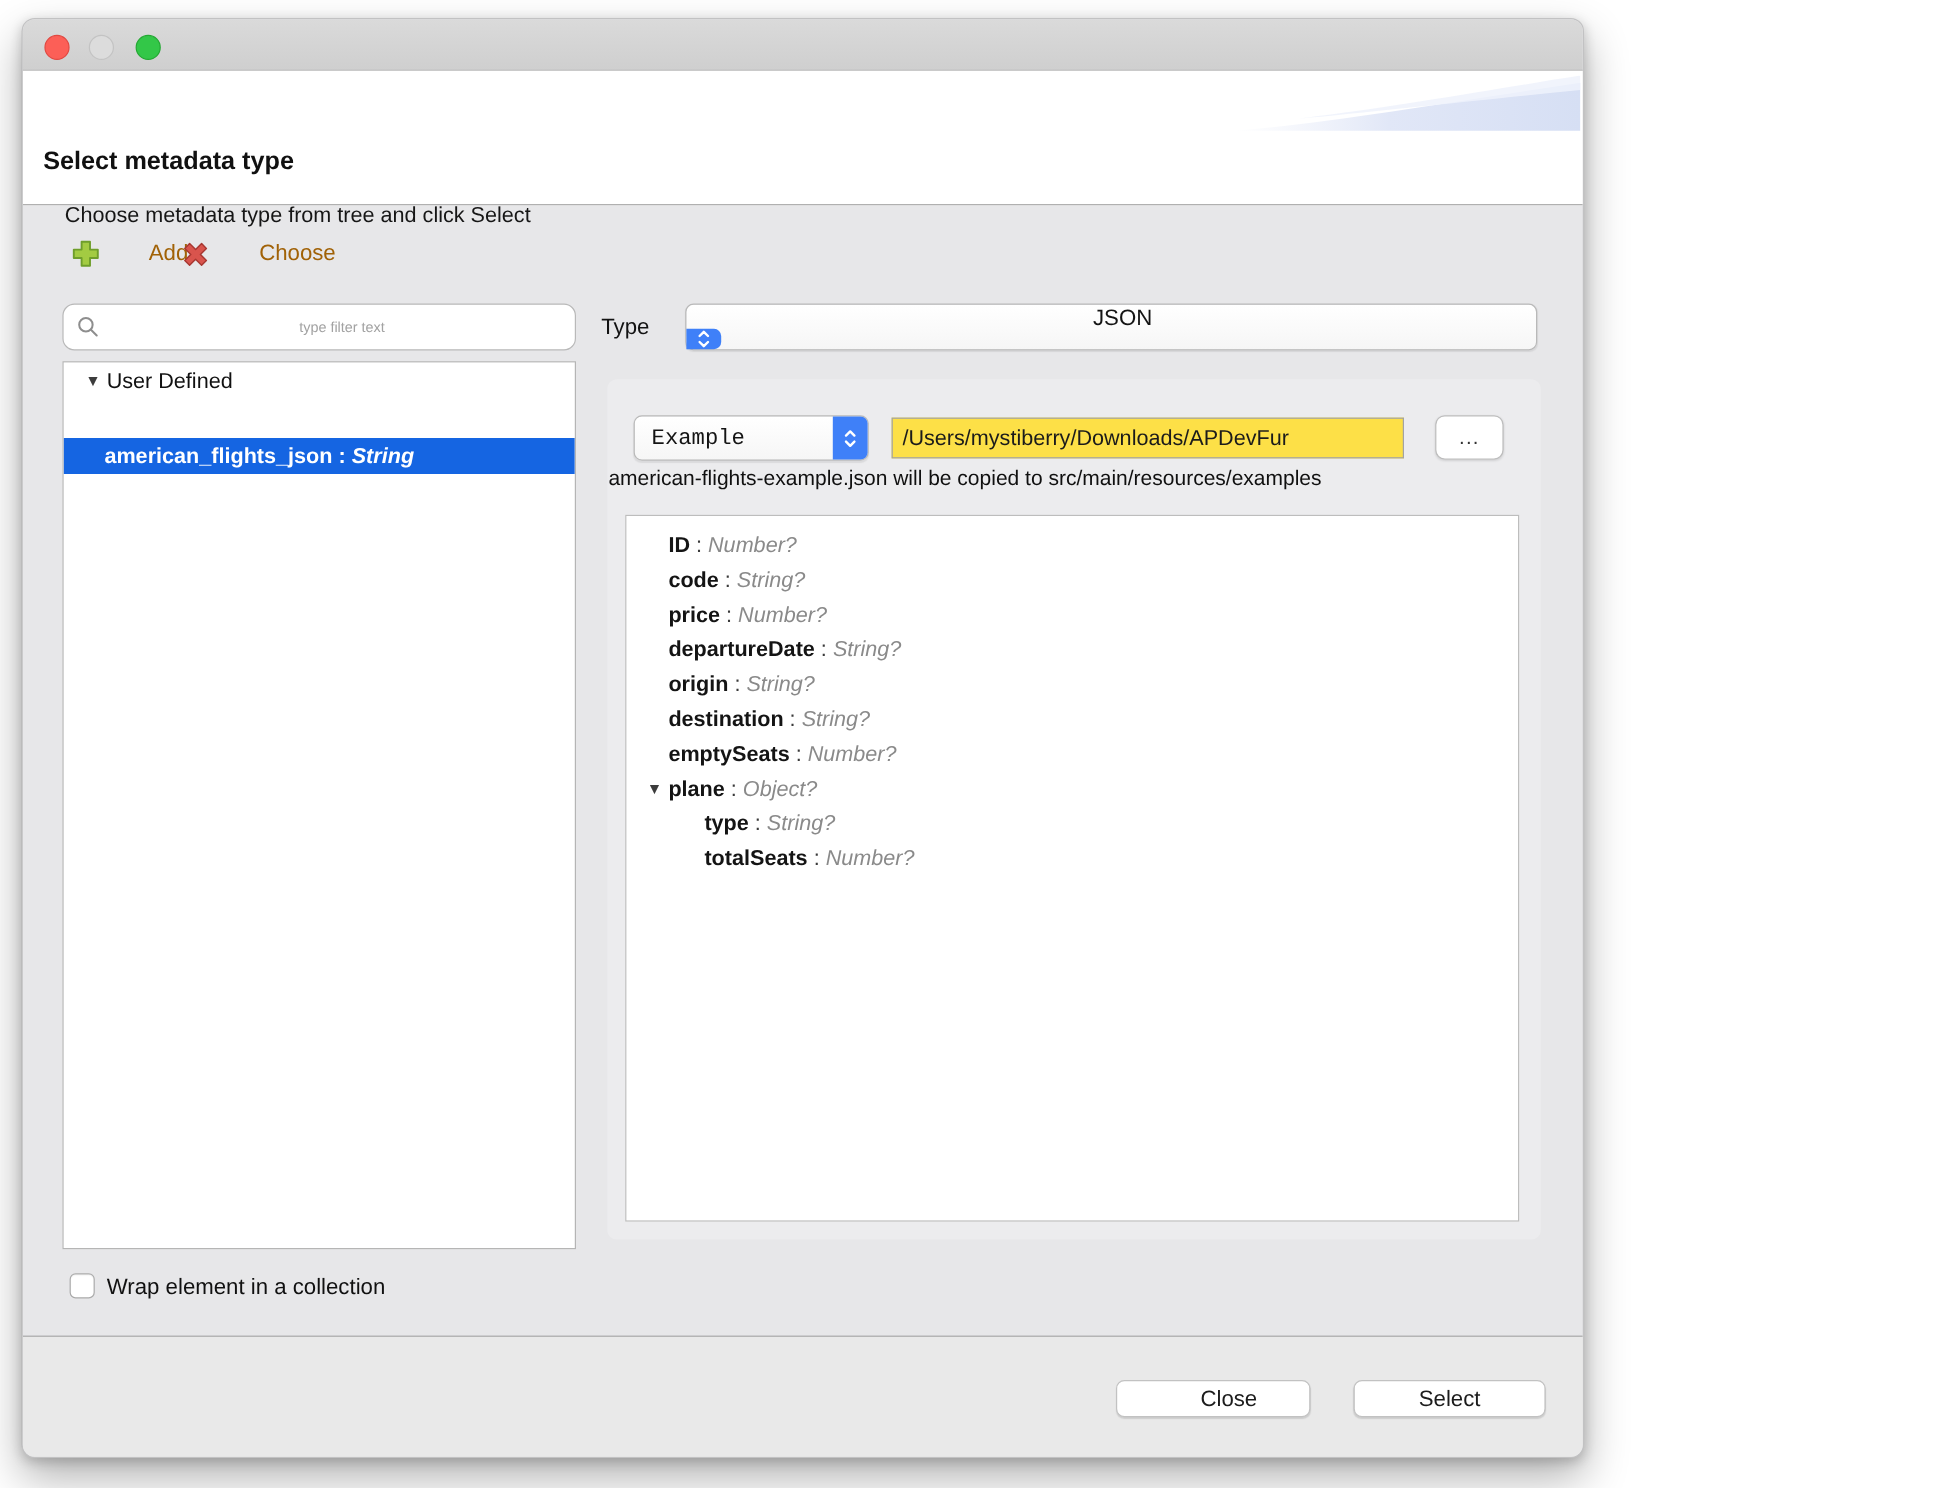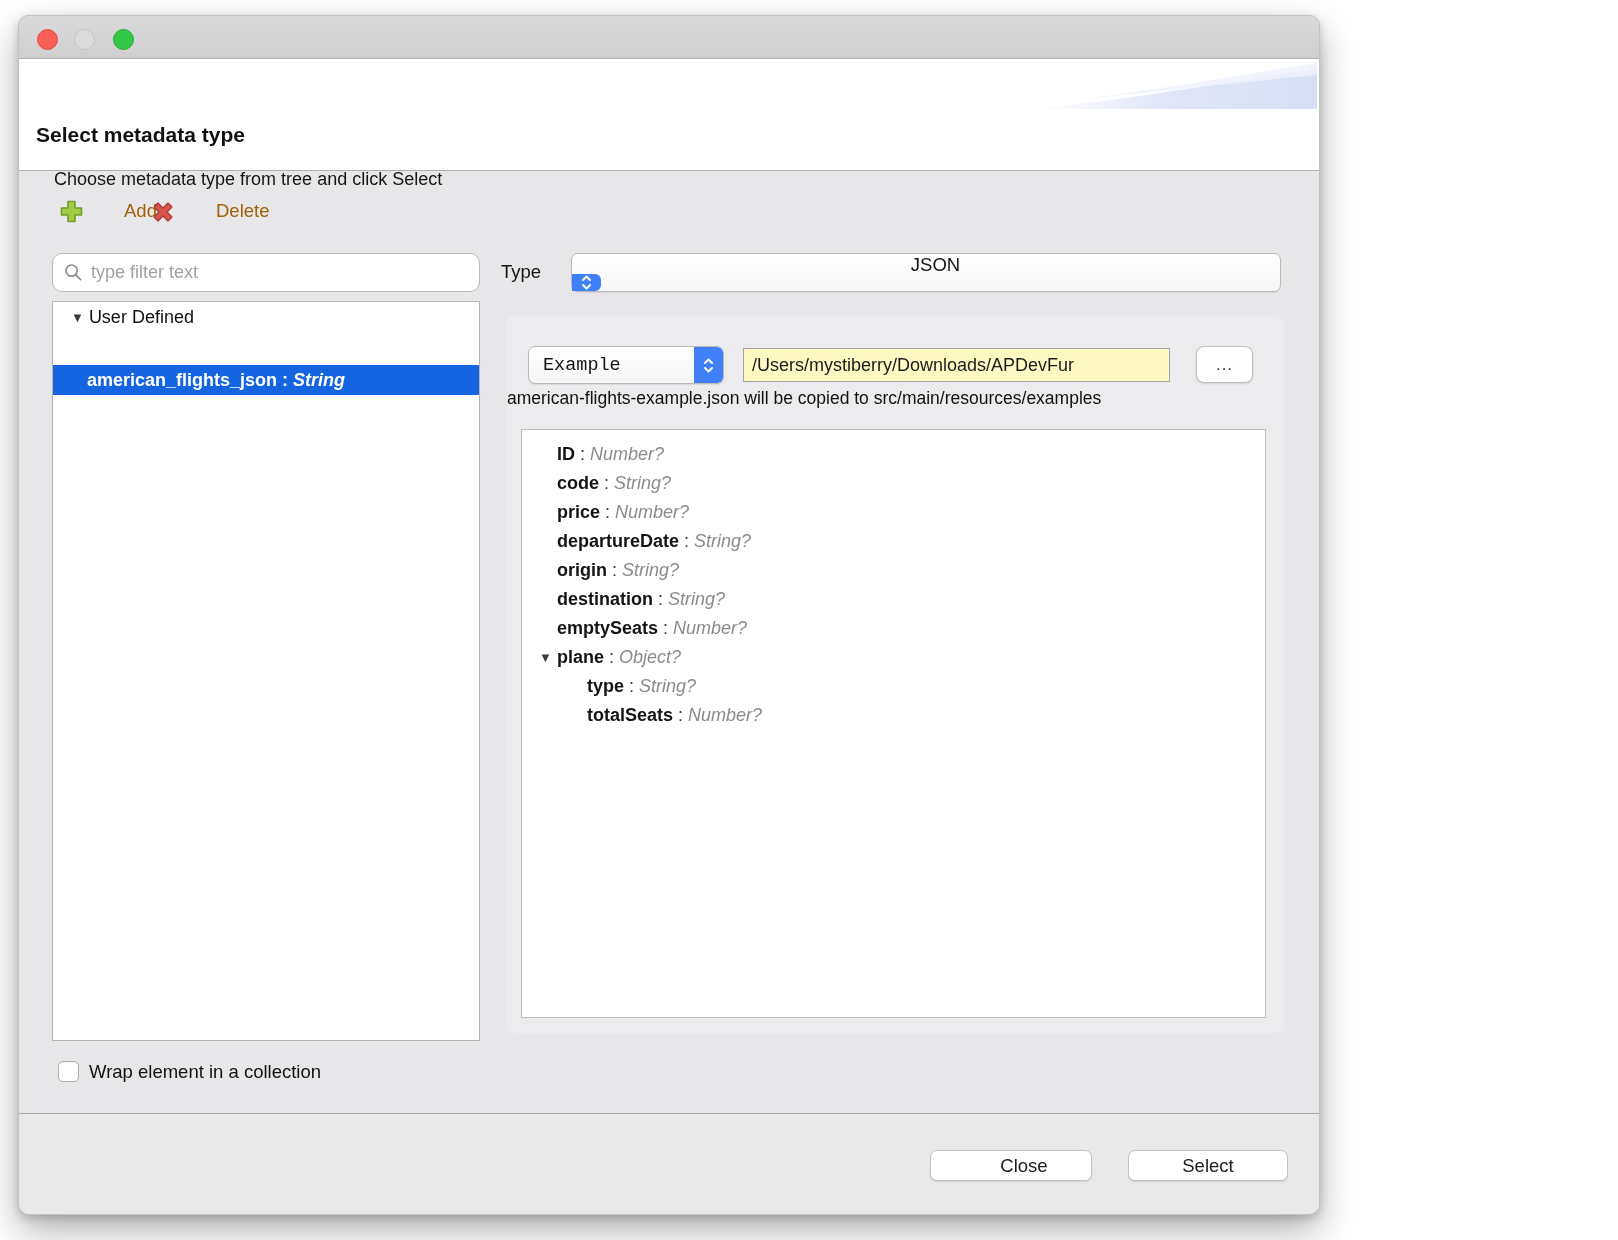--- a/index.html
+++ b/index.html
@@ -26,22 +26,22 @@
   .dlg-title { position:absolute; left:17px; top:64px; font-size:21px; font-weight:bold; color:#111; }
   .dlg-subtitle { position:absolute; left:35px; top:110px; font-size:18px; color:#161616; }
   
   .tool { position:absolute; top:181px; height:28px; display:flex; align-items:center; gap:7px; cursor:default; }
   .tool-add { left:39px; } .tool-del { left:130px; }
   .tool-label { font-size:18.5px; color:#a16207;margin-left:32px; }
   
   .filter { position:absolute; left:33px; top:237px; width:428px; height:39px;
     background:#fff; border:1px solid #b9b9b9; border-radius:10px;
     display:flex; align-items:center; padding-left:11px; gap:8px; }
-  .filter input { border:none; outline:none; flex:1; font-size:18px; height:30px;
-    font-family:"Liberation Sans", sans-serif; color:#222; background:transparent; }
+  .filter input { border:none; outline:none; flex:1; font-size:12px; height:30px;
+    font-family:"Liberation Sans", sans-serif; color:#222; background:transparent;text-align:center; }
   .filter input::placeholder { color:#a2a2a2; }
   
   .tree { position:absolute; left:33px; top:285px; width:428px; height:740px;
     background:#fff; border:1px solid #b5b5b5; overflow:hidden; }
   .trow { height:30px; display:flex; align-items:center; font-size:18px; color:#111; white-space:nowrap; }
   .trow .tri { font-size:13px; color:#3c3c3c; margin:0 5px 0 18px; }
   .trow.selected { background:var(--selection,#1565e2); color:#fff; font-weight:bold; padding-left:34px;margin-top:33px; }
   .trow.selected .ftype { color:#fff; }
   .ftype { font-style:italic; }
   
@@ -53,21 +53,21 @@
     white-space:nowrap; overflow:hidden; }
   .stepper { width:29px; align-self:stretch; background:var(--accent,#3f80f8);
     border-radius:0 6px 6px 0; display:flex; align-items:center; justify-content:center; }
   .type-select { left:552px; top:237px; width:710px; height:39px;flex-direction:column; }
   
   .group { position:absolute; left:487px; top:300px; width:778px; height:717px;
     background:#ececee; border-radius:8px; }
   .example-select { left:509px; top:330px; width:196px; height:38px; }
   .example-select .val { padding-left:14px;font-family:Liberation Mono, monospace; }
   .path-field { position:absolute; left:724px; top:332px; width:427px; height:34px;
-    background:#fef9c3; border:1px solid #a3a3a3; }
+    background:#fde047; border:1px solid #a3a3a3; }
   .path-field input { width:100%; height:100%; border:none; outline:none; font-size:18px;
     color:#1b1b1b; padding:0 2px 0 8px; font-family:"Liberation Sans", sans-serif;
     white-space:nowrap; overflow:hidden; background:transparent; }
   .browse-btn { position:absolute; left:1177px; top:330px; width:57px; height:37px;
     background:#fff; border:1px solid #bdbdbd; border-radius:8px;
     box-shadow:0 1px 2px rgba(0,0,0,0.12); font-size:17px; color:#333;
     display:flex; align-items:center; justify-content:center; letter-spacing:1px; cursor:default; }
   .caption { position:absolute; left:488px; top:372px; font-size:17.5px; color:#101010; white-space:nowrap; }
   .struct-box { position:absolute; left:502px; top:413px; width:745px; height:589px;
     background:#fff; border:1px solid #bdbdbd; overflow:hidden; padding-top:10px; }
@@ -123,21 +123,21 @@
   <div class="tool tool-add">
     <svg width="27" height="27" viewBox="0 0 27 27">
       <path d="M10 3.5h7v6.5h6.5v7H17v6.5h-7V17H3.5v-7H10z" fill="#a3cb42" stroke="#6f9e2b" stroke-width="1.6" stroke-linejoin="round"></path>
     </svg>
     <span class="tool-label">Add</span>
   </div>
   <div class="tool tool-del">
     <svg width="28" height="27" viewBox="0 0 28 27">
       <path d="M5 9 L9 5 L14 10 L19 5 L23 9 L18 14 L23 19 L19 23 L14 18 L9 23 L5 19 L10 14 Z" fill="#d9544d" stroke="#a83832" stroke-width="1.2" stroke-linejoin="round"></path>
     </svg>
-    <span class="tool-label">Delete</span>
+    <span class="tool-label">Choose</span>
   </div>
 
   <div class="filter">
     <svg width="19" height="19" viewBox="0 0 19 19">
       <circle cx="7.6" cy="7.6" r="5.6" fill="none" stroke="#8e8e8e" stroke-width="1.7"></circle>
       <line x1="11.8" y1="11.8" x2="16.6" y2="16.6" stroke="#8e8e8e" stroke-width="1.7" stroke-linecap="round"></line>
     </svg>
     <input type="text" placeholder="type filter text" style="">
   </div>
 

